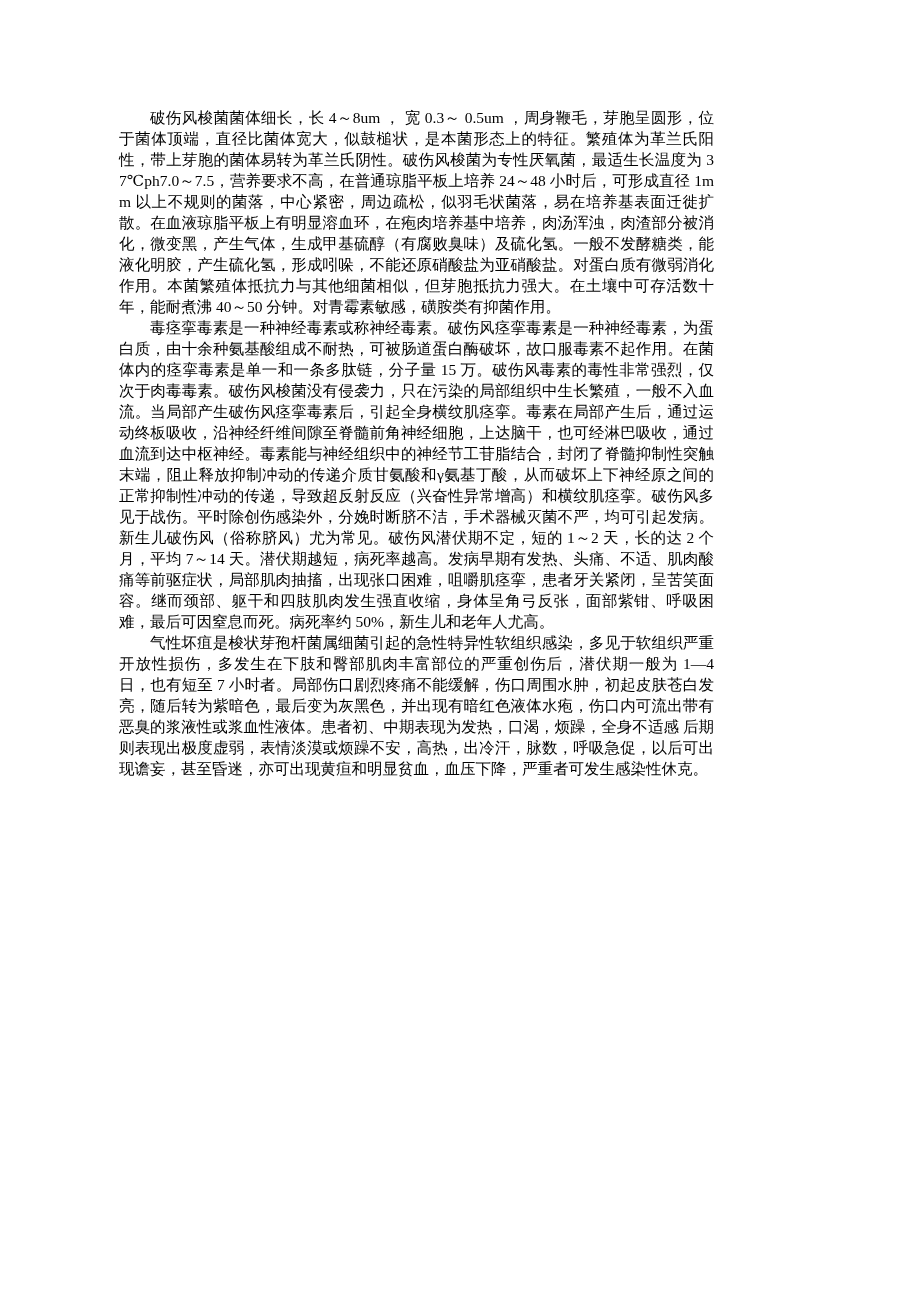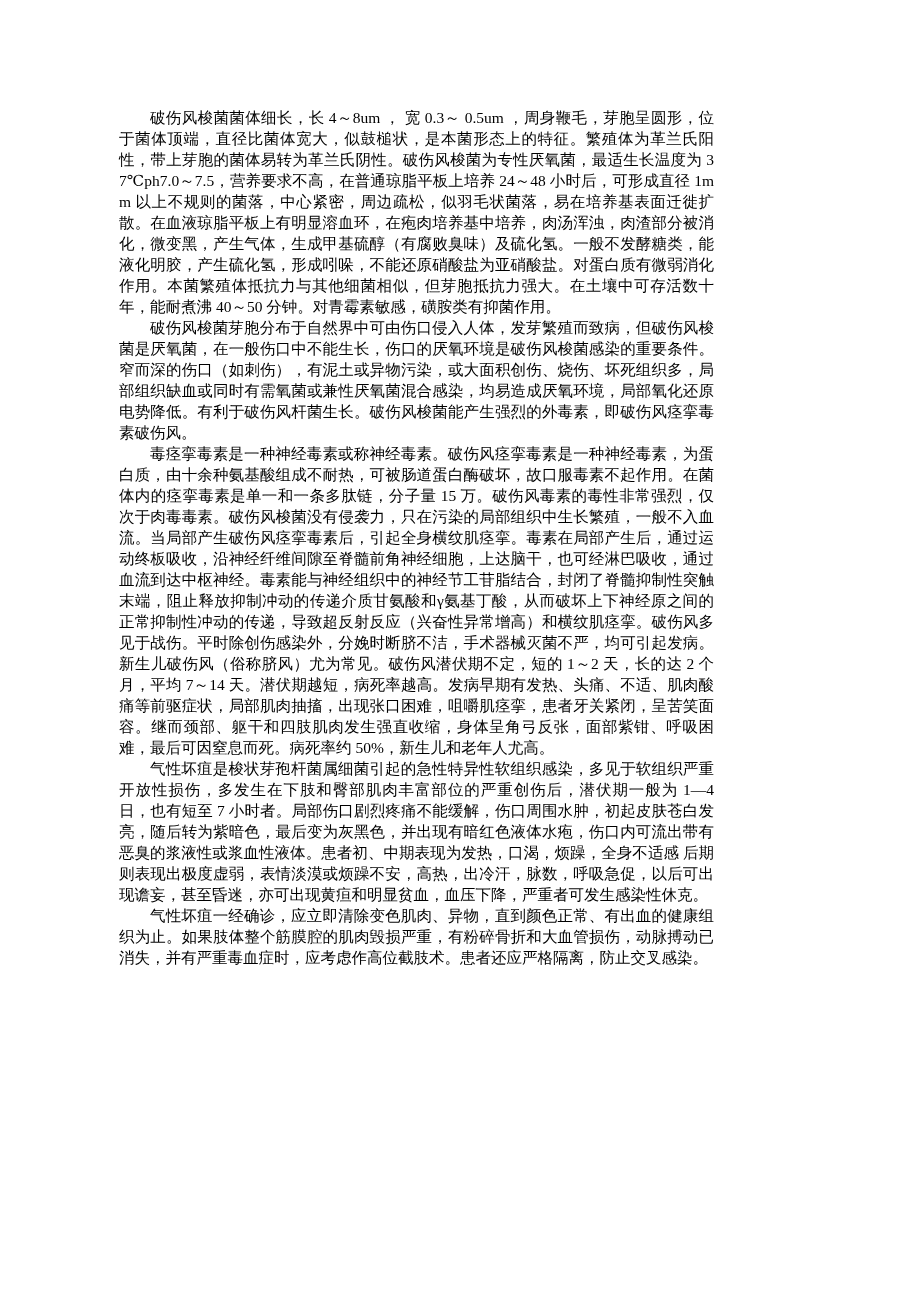--- a/index.html
+++ b/index.html
@@ -30,18 +30,16 @@
     color: #000000;
     word-break: break-all;
   }
 </style>
 </head>
 <body>
 
 <div class="page">
   <div class="doc-body">
     <p>破伤风梭菌菌体细长，长 4～8um ， 宽 0.3～ 0.5um ，周身鞭毛，芽胞呈圆形，位于菌体顶端，直径比菌体宽大，似鼓槌状，是本菌形态上的特征。繁殖体为革兰氏阳性，带上芽胞的菌体易转为革兰氏阴性。破伤风梭菌为专性厌氧菌，最适生长温度为 37℃ph7.0～7.5，营养要求不高，在普通琼脂平板上培养 24～48 小时后，可形成直径 1mm 以上不规则的菌落，中心紧密，周边疏松，似羽毛状菌落，易在培养基表面迁徙扩散。在血液琼脂平板上有明显溶血环，在疱肉培养基中培养，肉汤浑浊，肉渣部分被消化，微变黑，产生气体，生成甲基硫醇（有腐败臭味）及硫化氢。一般不发酵糖类，能液化明胶，产生硫化氢，形成吲哚，不能还原硝酸盐为亚硝酸盐。对蛋白质有微弱消化作用。本菌繁殖体抵抗力与其他细菌相似，但芽胞抵抗力强大。在土壤中可存活数十年，能耐煮沸 40～50 分钟。对青霉素敏感，磺胺类有抑菌作用。</p>
-    <p>破伤风梭菌芽胞分布于自然界中可由伤口侵入人体，发芽繁殖而致病，但破伤风梭菌是厌氧菌，在一般伤口中不能生长，伤口的厌氧环境是破伤风梭菌感染的重要条件。窄而深的伤口（如刺伤），有泥土或异物污染，或大面积创伤、烧伤、坏死组织多，局部组织缺血或同时有需氧菌或兼性厌氧菌混合感染，均易造成厌氧环境，局部氧化还原电势降低。有利于破伤风杆菌生长。破伤风梭菌能产生强烈的外毒素，即破伤风痉挛毒素破伤风。</p>
     <p>毒痉挛毒素是一种神经毒素或称神经毒素。破伤风痉挛毒素是一种神经毒素，为蛋白质，由十余种氨基酸组成不耐热，可被肠道蛋白酶破坏，故口服毒素不起作用。在菌体内的痉挛毒素是单一和一条多肽链，分子量 15 万。破伤风毒素的毒性非常强烈，仅次于肉毒毒素。破伤风梭菌没有侵袭力，只在污染的局部组织中生长繁殖，一般不入血流。当局部产生破伤风痉挛毒素后，引起全身横纹肌痉挛。毒素在局部产生后，通过运动终板吸收，沿神经纤维间隙至脊髓前角神经细胞，上达脑干，也可经淋巴吸收，通过血流到达中枢神经。毒素能与神经组织中的神经节工苷脂结合，封闭了脊髓抑制性突触末端，阻止释放抑制冲动的传递介质甘氨酸和γ氨基丁酸，从而破坏上下神经原之间的正常抑制性冲动的传递，导致超反射反应（兴奋性异常增高）和横纹肌痉挛。破伤风多见于战伤。平时除创伤感染外，分娩时断脐不洁，手术器械灭菌不严，均可引起发病。新生儿破伤风（俗称脐风）尤为常见。破伤风潜伏期不定，短的 1～2 天，长的达 2 个月，平均 7～14 天。潜伏期越短，病死率越高。发病早期有发热、头痛、不适、肌肉酸痛等前驱症状，局部肌肉抽搐，出现张口困难，咀嚼肌痉挛，患者牙关紧闭，呈苦笑面容。继而颈部、躯干和四肢肌肉发生强直收缩，身体呈角弓反张，面部紫钳、呼吸困难，最后可因窒息而死。病死率约 50%，新生儿和老年人尤高。</p>
     <p>气性坏疽是梭状芽孢杆菌属细菌引起的急性特异性软组织感染，多见于软组织严重开放性损伤，多发生在下肢和臀部肌肉丰富部位的严重创伤后，潜伏期一般为 1—4 日，也有短至 7 小时者。局部伤口剧烈疼痛不能缓解，伤口周围水肿，初起皮肤苍白发亮，随后转为紫暗色，最后变为灰黑色，并出现有暗红色液体水疱，伤口内可流出带有恶臭的浆液性或浆血性液体。患者初、中期表现为发热，口渴，烦躁，全身不适感 后期则表现出极度虚弱，表情淡漠或烦躁不安，高热，出冷汗，脉数，呼吸急促，以后可出现谵妄，甚至昏迷，亦可出现黄疸和明显贫血，血压下降，严重者可发生感染性休克。</p>
-    <p>气性坏疽一经确诊，应立即清除变色肌肉、异物，直到颜色正常、有出血的健康组织为止。如果肢体整个筋膜腔的肌肉毁损严重，有粉碎骨折和大血管损伤，动脉搏动已消失，并有严重毒血症时，应考虑作高位截肢术。患者还应严格隔离，防止交叉感染。</p>
   </div>
 </div>
 
 </body></html>

